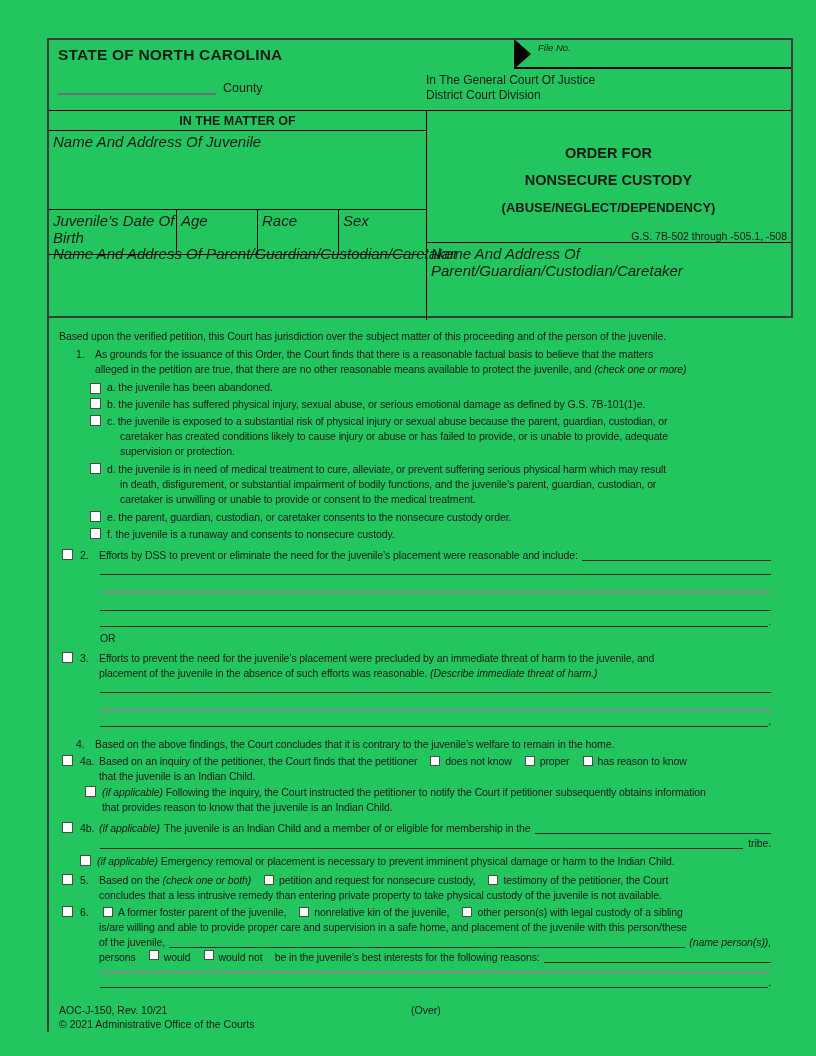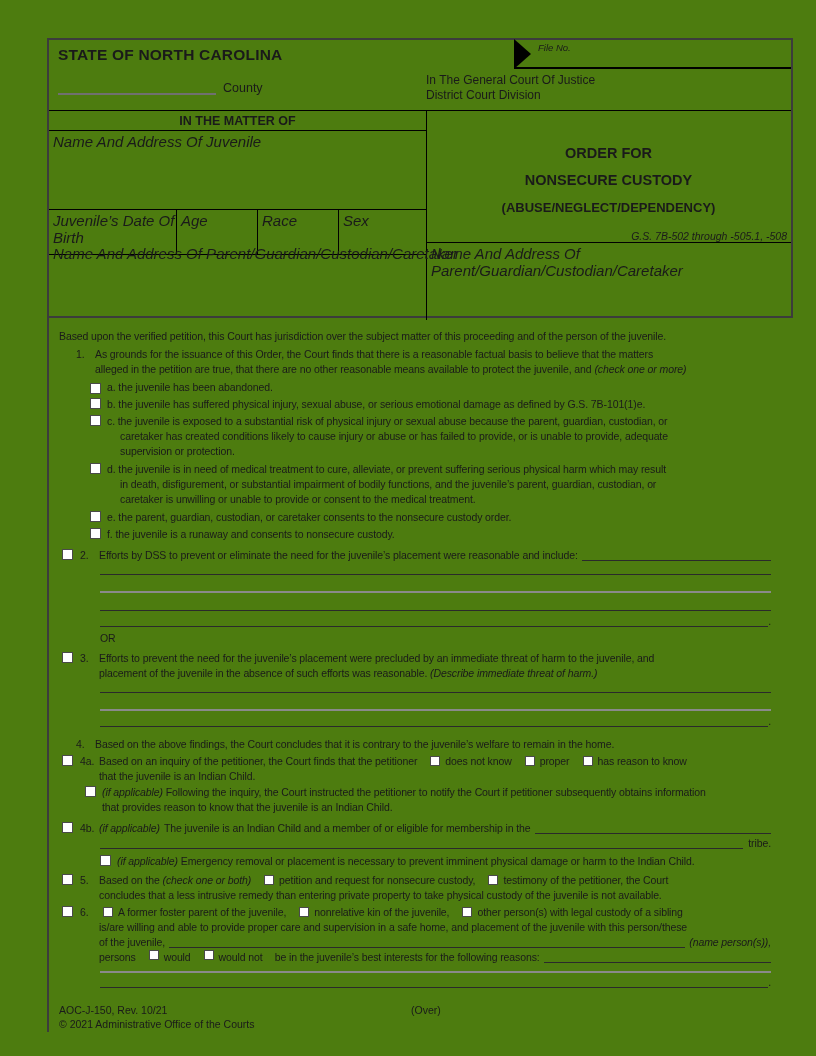--- a/index.html
+++ b/index.html
@@ -1,18 +1,18 @@
 <!DOCTYPE html>
 <html><head>
 <meta charset="utf-8">
 <style>
   * { margin:0; padding:0; box-sizing:border-box; }
   html,body { background:#fff; }
   .page {
-    position:relative; width:816px; height:1056px; background:#4d7c0f;
+    position:relative; width:816px; height:1056px; background:#22c55e;
     font-family:"Liberation Sans","DejaVu Sans",sans-serif; color:#1a1a1a;
     overflow:hidden;
   }
   .form { position:absolute; left:47px; top:38px; width:746px; height:994px;
           border-left:2px solid #3c3c3c; }
   
   .header { position:relative; height:280px;
             border-top:2px solid #3c3c3c; border-right:2px solid #3c3c3c;
             border-bottom:2px solid #3c3c3c; }
   .state-title { position:absolute; left:9px; top:6px; font-size:15.5px; font-weight:bold; letter-spacing:.2px; }
@@ -33,21 +33,21 @@
   .dob-row .cell { border-right:1px solid #000; padding:2px 0 0 4px; }
   .c1{width:128px;} .c2{width:81px;} .c3{width:81px;} .c4{width:87px; border-right:none!important;}
   .vdiv { position:absolute; left:377px; top:70px; height:210px; border-left:1px solid #000; }
   .parent-left-label { position:absolute; left:4px; top:205px; }
   .parent-right-label { position:absolute; left:382px; top:205px; }
   .hr-mid-right { position:absolute; left:377px; right:0; top:202px; border-top:1px solid #000; }
   .title-block { position:absolute; left:377px; right:0; top:100px; text-align:center; font-weight:bold; }
   .title-block .t1 { font-size:14.5px; line-height:27px; }
   .title-block .t2 { font-size:14.5px; line-height:27px; }
   .title-block .t3 { font-size:13px;  line-height:28px; }
-  .statute { position:absolute; right:4px; top:190px; font-size:10.5px;font-style:italic; }
+  .statute { position:absolute; right:4px; top:190px; font-size:10.5px; }
   
   .body { padding:11px 22px 0 5px; font-size:10.5px; line-height:15px; letter-spacing:-.1px; }
   .row { display:flex; align-items:flex-start; }
   .chk { flex:none; width:11px; height:11px; border:1.5px solid #4a4a4a; background:#fff; margin-top:1px; }
   .ichk { display:inline-block; width:10px; height:10px; border:1.5px solid #4a4a4a; background:#fff;
           vertical-align:-1px; margin:0 5px 0 13px; }
   .ichk.tight { margin-left:4px; }
   .num { flex:none; width:20px; padding-left:1px; }
   .tcol { flex:1; min-width:0; }
   .tcol > div { white-space:nowrap; }
@@ -239,21 +239,21 @@
         <span class="tcol" style="display:flex;">
           <span class="it nowrap">(if applicable)</span>
           <span class="nowrap" style="margin-left:4px;">The juvenile is an Indian Child and a member of or eligible for membership in the</span>
           <span class="fill"></span>
         </span>
       </div>
       <div class="wline-row" style="height:15px;">
         <span class="ln"></span>
         <span style="margin-left:5px;">tribe.</span>
       </div>
-      <div class="row" style="margin-left:46px; margin-top:3px;">
+      <div class="row" style="margin-left:26px; margin-top:3px;">
         <span class="chk"></span>
         <span class="tcol gap6">
           <div><span class="it">(if applicable)</span> <span>Emergency removal or placement is necessary to prevent imminent physical damage or harm to the Indian Child.</span></div>
         </span>
       </div>
 
       <div class="row" style="margin-left:8px; margin-top:4px;">
         <span class="chk"></span>
         <span class="num gap6">5.</span>
         <span class="tcol">

